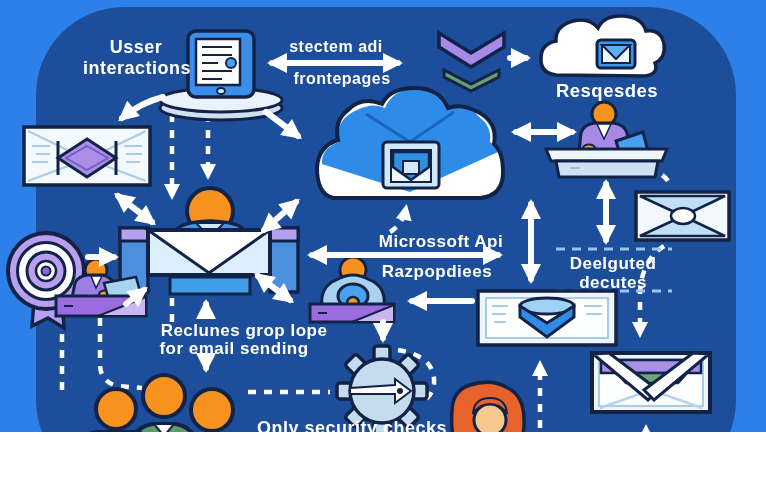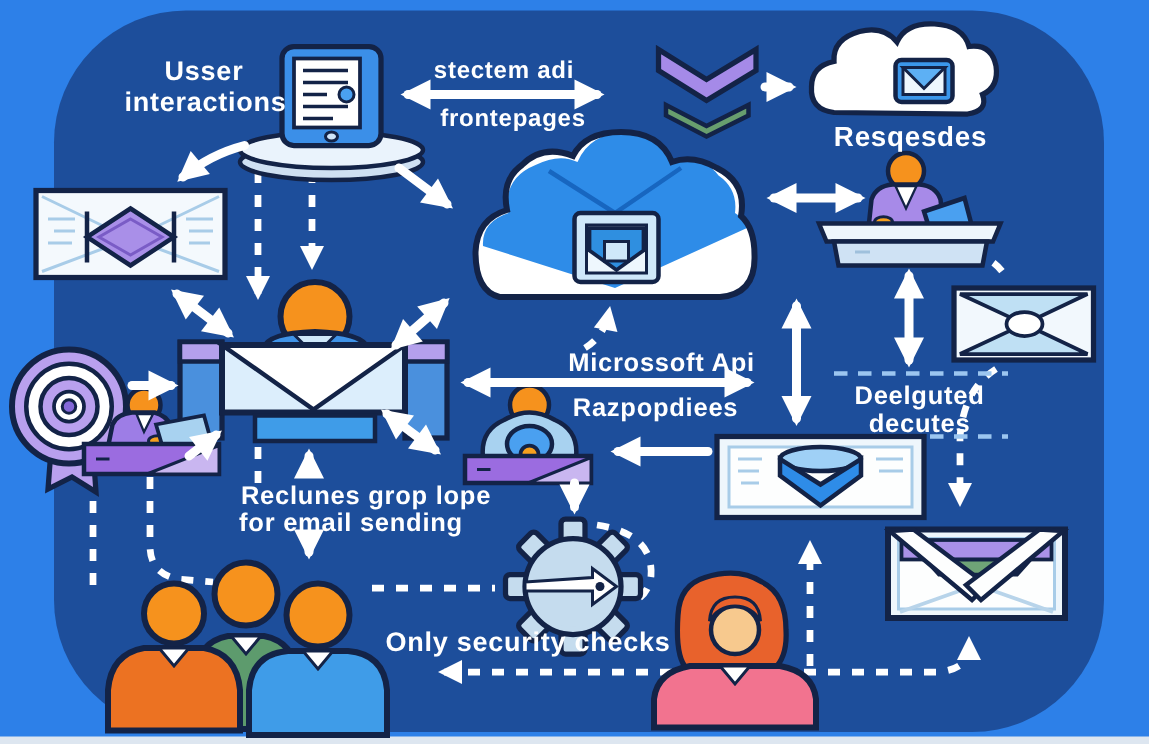--- a/index.html
+++ b/index.html
@@ -1,16 +1,16 @@
 <!DOCTYPE html>
 <html><head>
 <meta charset="utf-8">
 <style>
   html,body { margin:0; padding:0; }
-  .stage { position:relative; width:766px; height:496px; overflow:hidden;
+  .stage { position:relative; width:766px; height:432px; overflow:hidden;
            font-family:"Liberation Sans", sans-serif; }
   svg { display:block; }
   .lbl { fill:#ffffff; font-weight:bold; font-family:"Liberation Sans",sans-serif;
          letter-spacing:0.5px; text-anchor:middle; }
   .ar  { stroke:#ffffff; fill:none; stroke-width:6; stroke-linecap:round; }
   .ard { stroke:#ffffff; fill:none; stroke-width:4.5; stroke-dasharray:8 8; }
   .boxdash { stroke:#9cc6f0; fill:none; stroke-width:3; stroke-dasharray:9 7; }
   .thin { stroke:#a8cce8; stroke-width:2; fill:none; }
 </style>
 </head>

